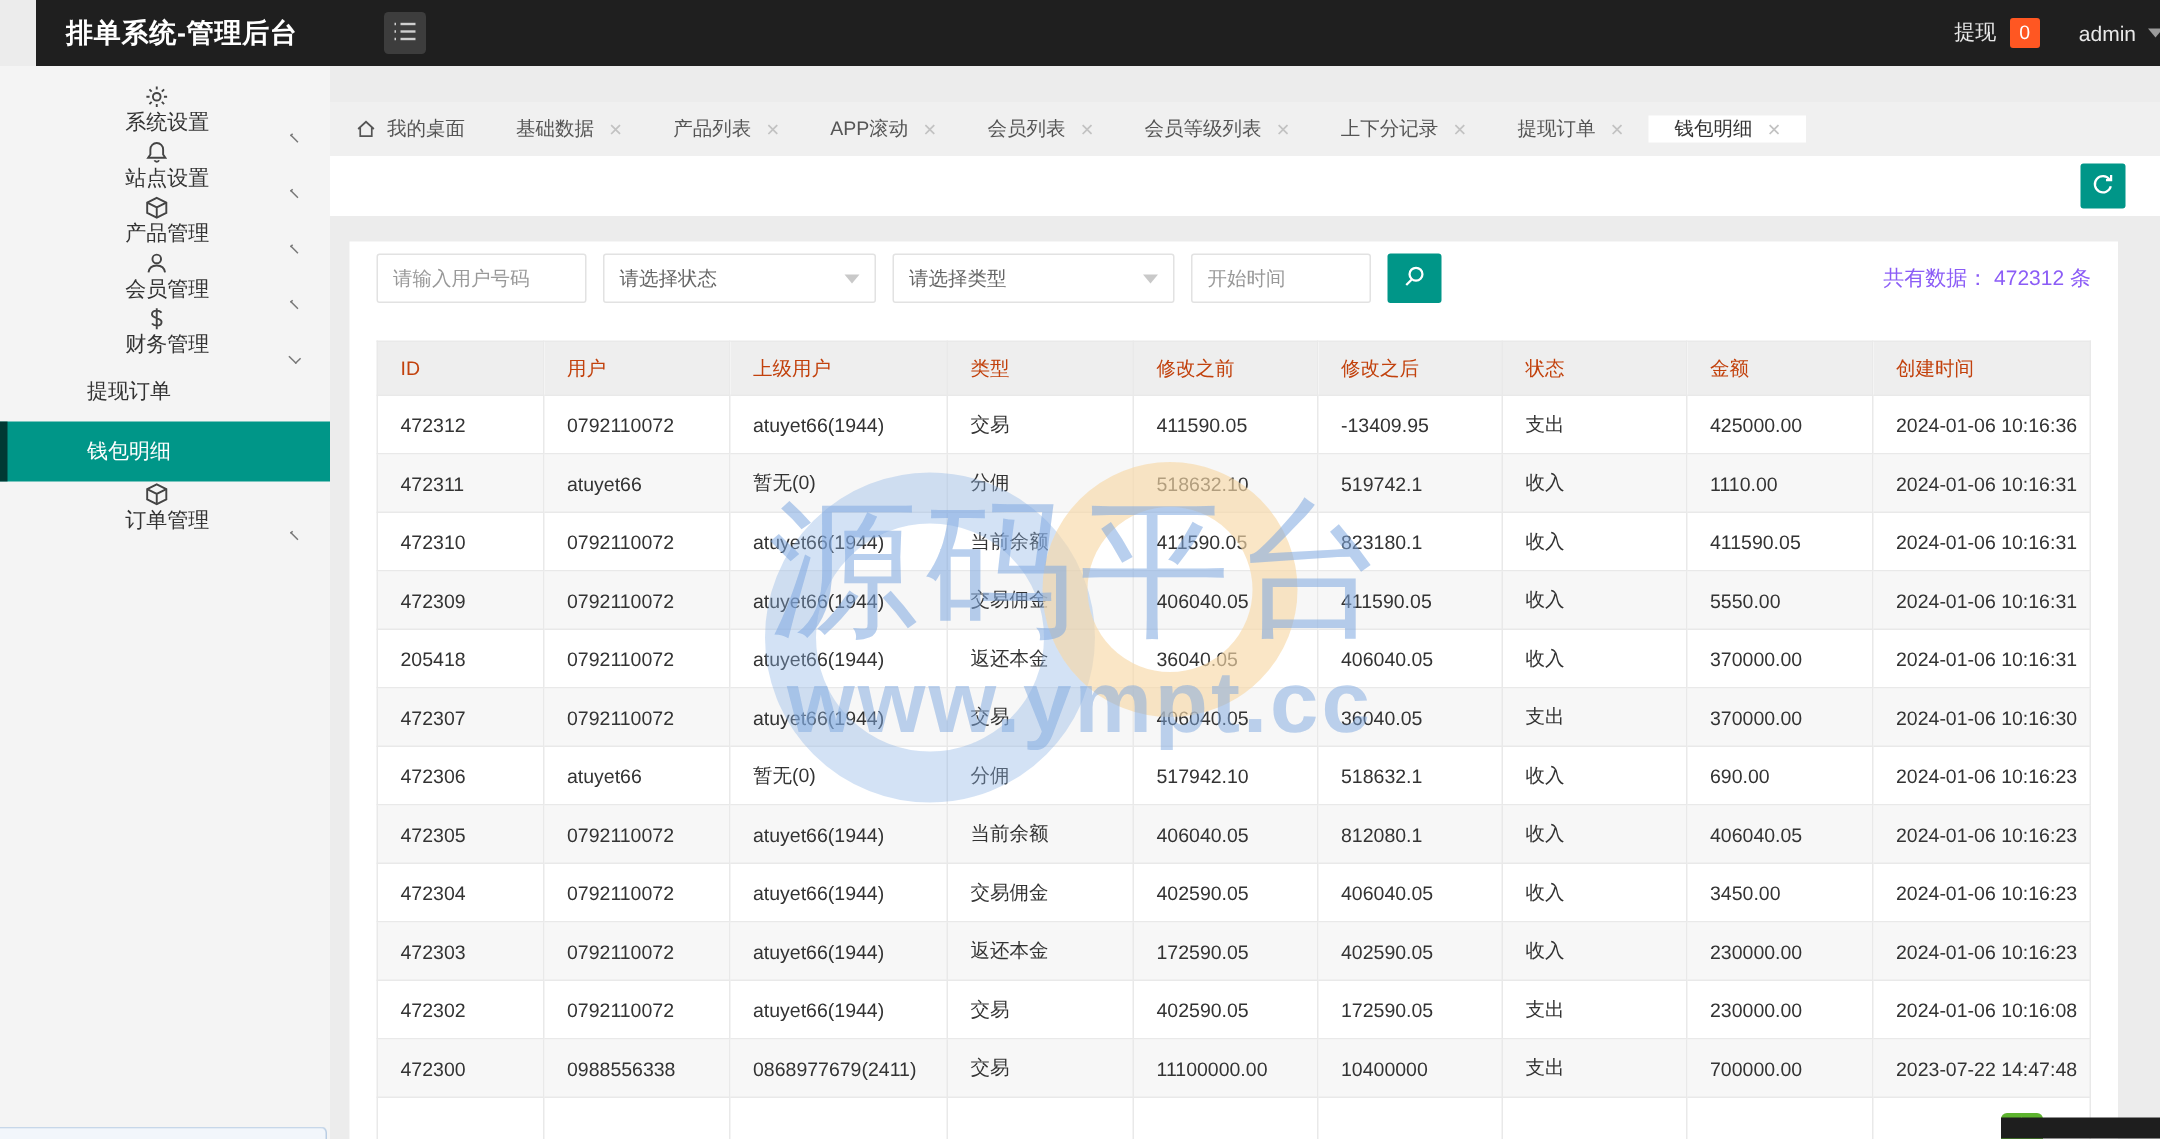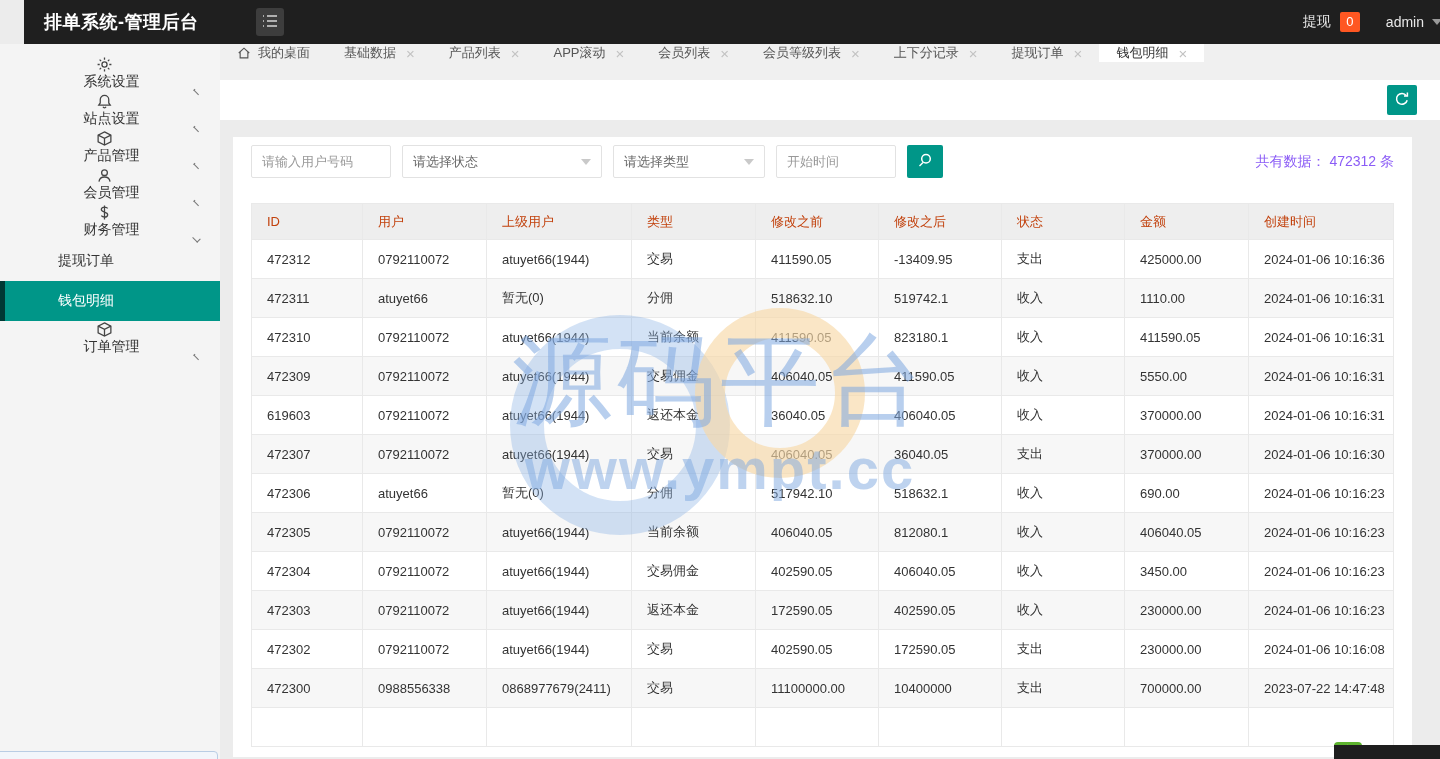--- a/index.html
+++ b/index.html
@@ -28,21 +28,21 @@
     justify-content:center; color:#444; font-size:15px; }
   .side-item .chev { margin-left:auto; width:7px; height:7px; border-left:1px solid #777; border-bottom:1px solid #777;
     transform:rotate(45deg); }
   .side-item .chev.down { border-left:none; border-right:1px solid #777; transform:rotate(45deg); margin-top:-3px; }
   .sub-item { display:flex; align-items:center; height:40px; padding-left:58px; color:#333; font-size:14px; cursor:pointer; position:relative; }
   .sub-item.active { background:#009688; color:#fff; }
   .sub-item.active::before { content:''; position:absolute; left:0; top:0; bottom:0; width:5px; background:rgba(0,0,0,.62); }
 
   
   .main { position:absolute; left:220px; top:44px; width:1220px; }
-  .tabbar { height:36px; background:#f0f0f0; display:flex; align-items:flex-start; overflow:hidden; }
+  .tabbar { height:36px; background:#f0f0f0; display:flex; align-items:center; overflow:hidden;margin-top:24px; }
   .tab { display:flex; align-items:center; padding:0 17px; font-size:13px; color:#555; cursor:pointer; white-space:nowrap; }
   .tab .home-ic { margin-right:7px; display:flex; }
   .tab .close-x { margin-left:10px; color:#c2c2c2; font-size:15px; line-height:1; }
   .tab.active { background:#fff; color:#333; }
   .toolbar { height:40px; background:#fff; position:relative; }
   .refresh-btn { position:absolute; right:23px; top:5px; width:30px; height:30px; background:#009688;
     border:none; border-radius:2px; cursor:pointer; display:flex; align-items:center; justify-content:center; }
 
   
   .card { margin:17px 28px 0 13px; background:#fff; padding:8px 18px 0 18px; min-height:620px; position:relative; }
@@ -232,25 +232,25 @@
           <path d="M13.2 9.2a5.4 5.4 0 1 1-.9-4.6"></path>
             <polyline points="13.4,1.6 13.4,5 10,5"></polyline>
         </svg>
       </span>
     </button>
   </div>
 
   <div class="card">
     <div class="filters">
       <input class="f-input" style="width: 140px;" placeholder="请输入用户号码">
-      <div class="f-select" style="width:200px">
+      <div class="f-select" style="width:182px">
         <span>请选择状态</span>
         <span class="sel-caret"></span>
       </div>
-      <div class="f-select" style="width:152px">
+      <div class="f-select" style="width:188px">
         <span>请选择类型</span>
         <span class="sel-caret"></span>
       </div>
       <input class="f-input" style="width: 120px;" placeholder="开始时间">
       <button class="search-btn">
         <span>
           <svg width="16" height="16" viewBox="0 0 16 16" fill="none" stroke="#fff" stroke-width="1.5">
             <circle cx="9" cy="6.8" r="4.3"></circle>
               <line x1="6" y1="10.5" x2="2.5" y2="14"></line>
           </svg>
@@ -328,21 +328,21 @@
             <td>0792110072</td>
             <td>atuyet66(1944)</td>
             <td>交易佣金</td>
             <td>406040.05</td>
             <td>411590.05</td>
             <td>收入</td>
             <td>5550.00</td>
             <td>2024-01-06 10:16:31</td>
           </tr>
           <tr>
-            <td>619603</td>
+            <td>205418</td>
             <td>0792110072</td>
             <td>atuyet66(1944)</td>
             <td>返还本金</td>
             <td>36040.05</td>
             <td>406040.05</td>
             <td>收入</td>
             <td>370000.00</td>
             <td>2024-01-06 10:16:31</td>
           </tr>
           <tr>

